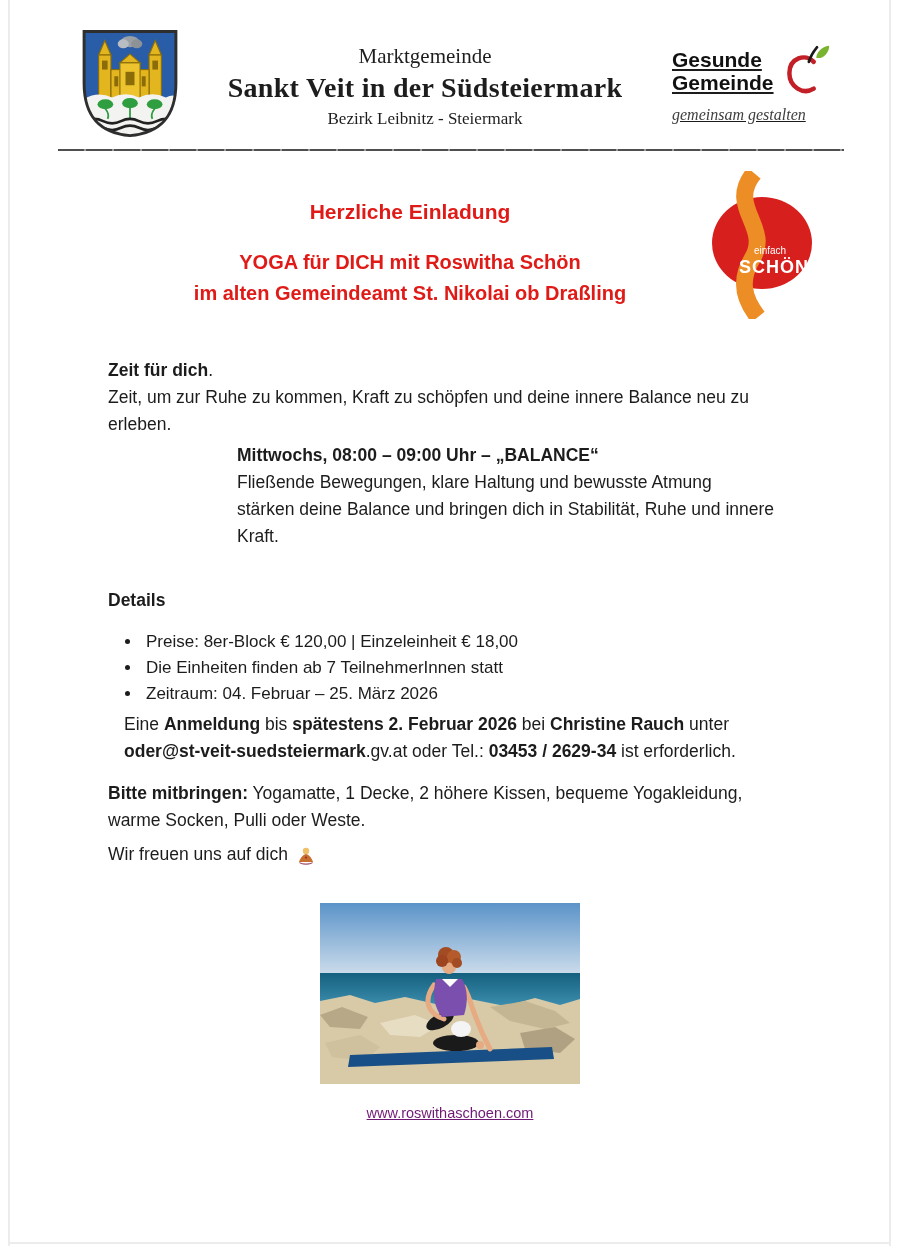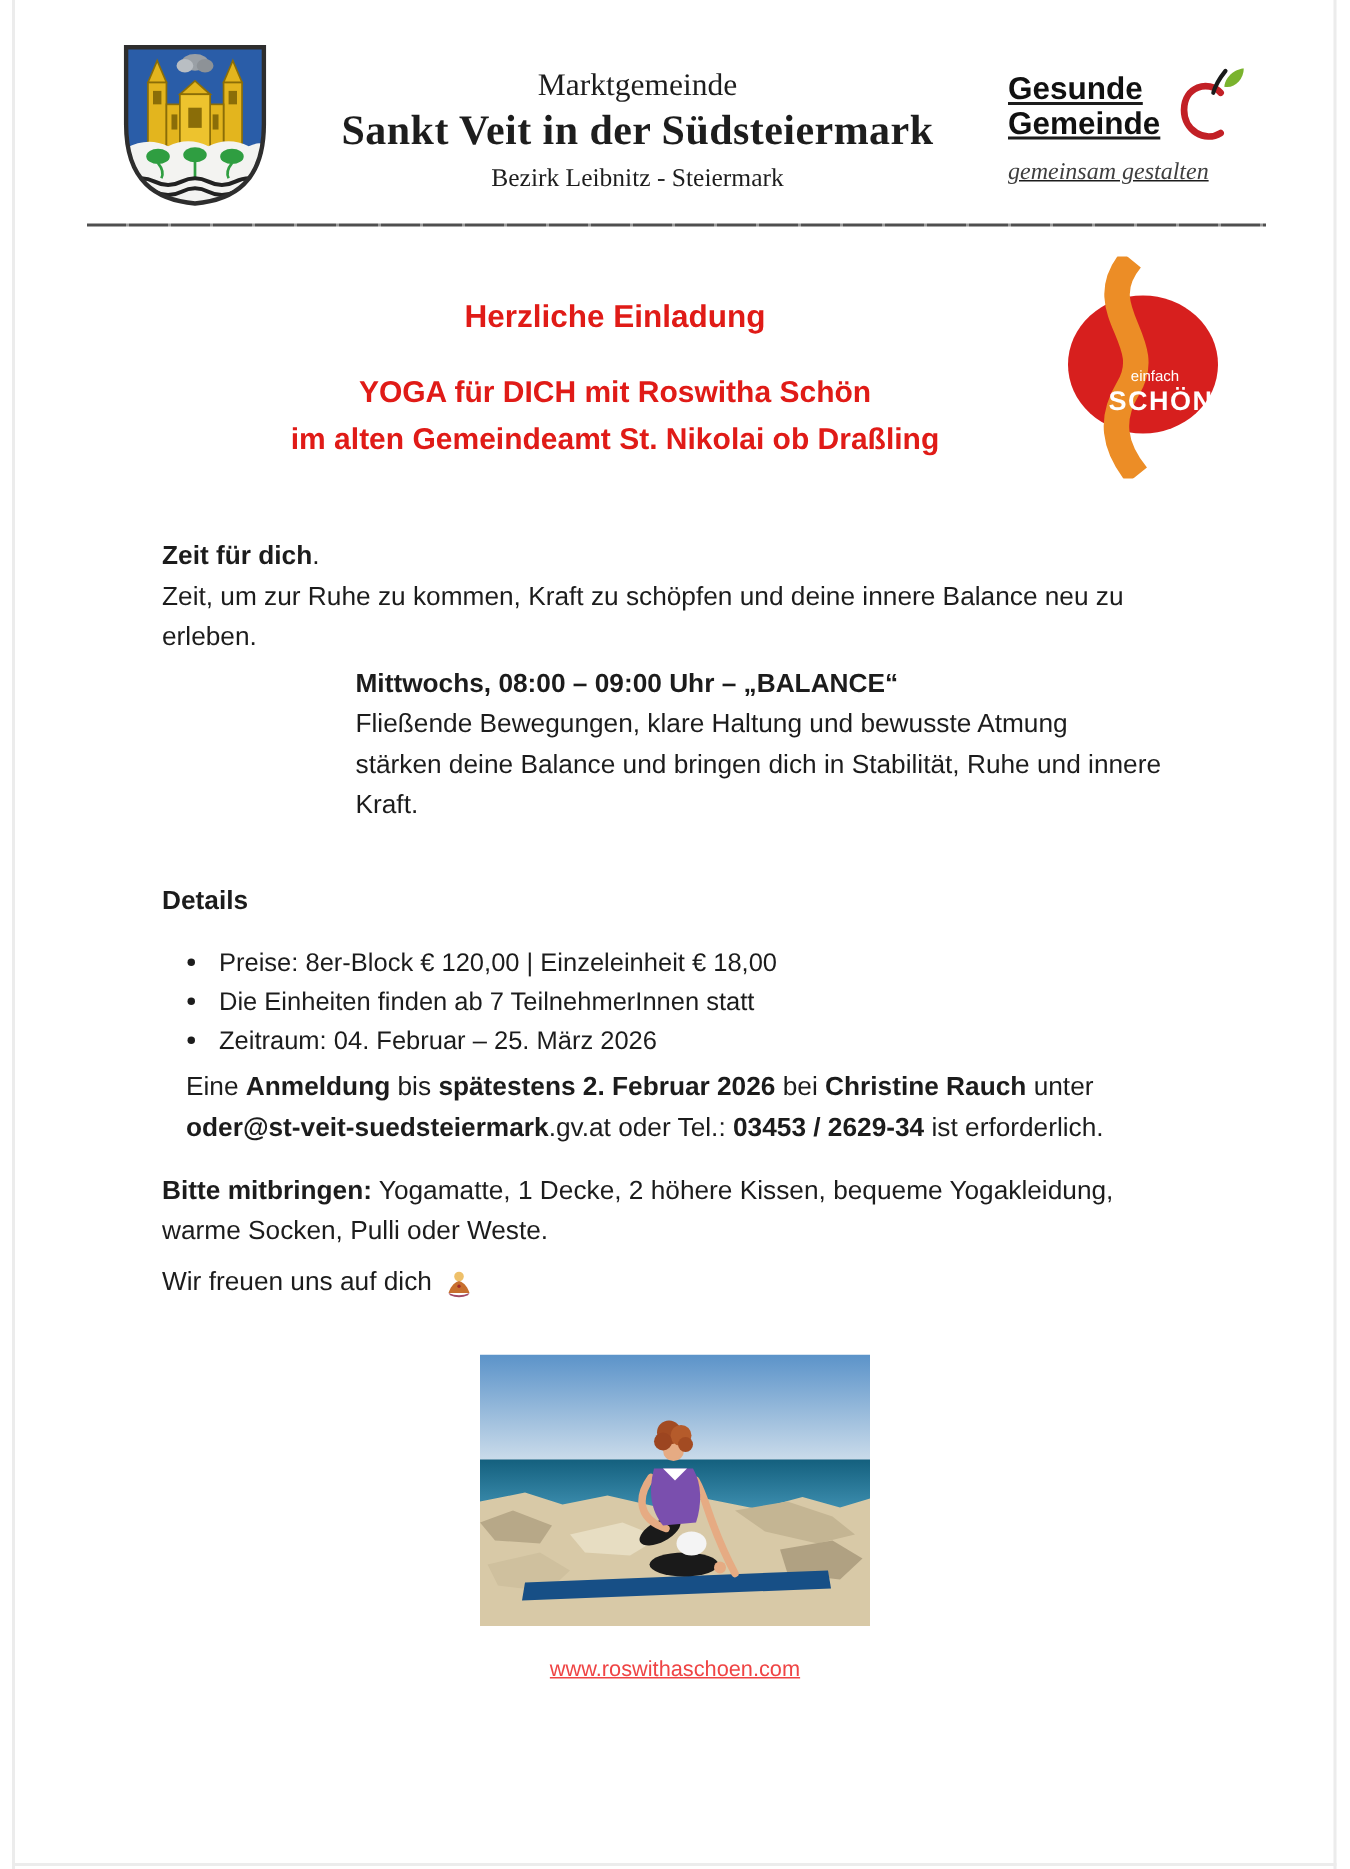--- a/index.html
+++ b/index.html
@@ -57,21 +57,21 @@
   .bullets li { font-size:17px; line-height:26px; padding-left:4px; }
   .registration { position:absolute; left:108px; top:711px; width:700px;margin-left:16px; }
   .bring   { position:absolute; left:108px; top:780px; width:700px; }
   .closing { position:absolute; left:108px; top:841px; width:700px; display:flex; align-items:center; }
   .lotus-emoji { width:20px; height:20px; margin-left:8px; margin-top:2px; }
   b { font-weight:bold; }
 
   
   .photo { position:absolute; left:320px; top:903px; width:260px; height:181px; }
   .weblink-wrap { position:absolute; left:0; top:1104px; width:900px; text-align:center; }
-  .weblink { font-size:14.5px; color:#ef4444; text-decoration:underline; }
+  .weblink { font-size:14.5px; color:#701a75; text-decoration:underline; }
 </style>
 </head>
 <body>
 
 <div class="page">
   <div class="edge edge-left"></div>
   <div class="edge edge-right"></div>
   <div class="edge edge-bottom"></div>
 
   <svg class="crest" viewBox="0 0 100 100">

